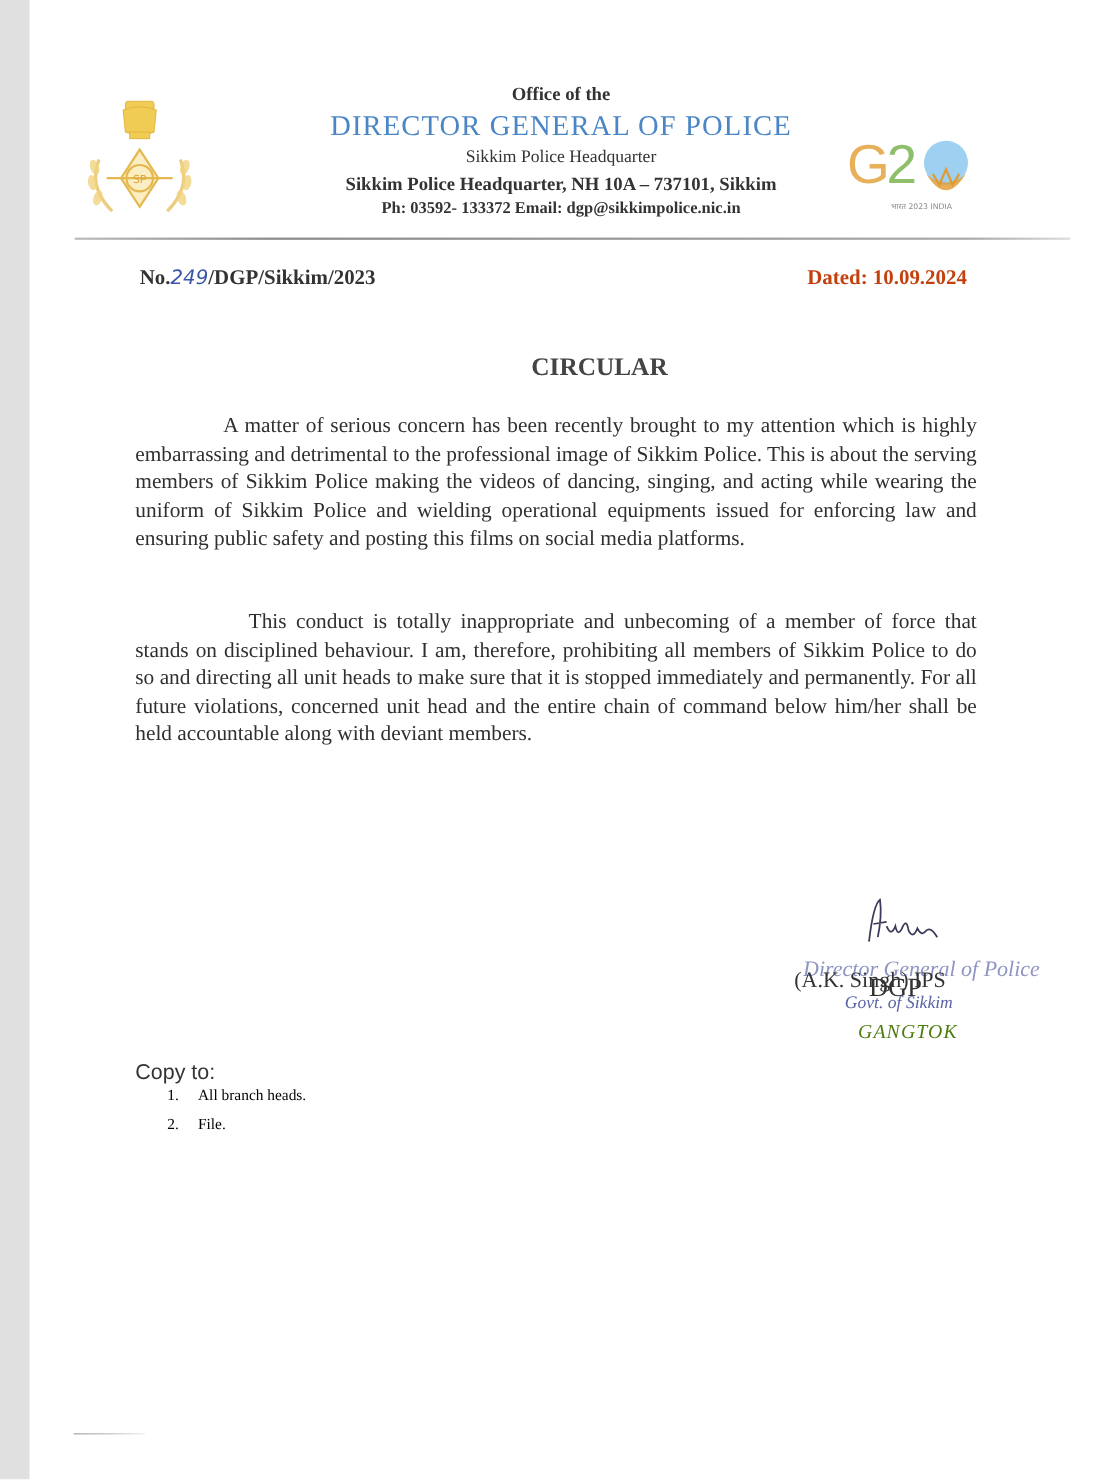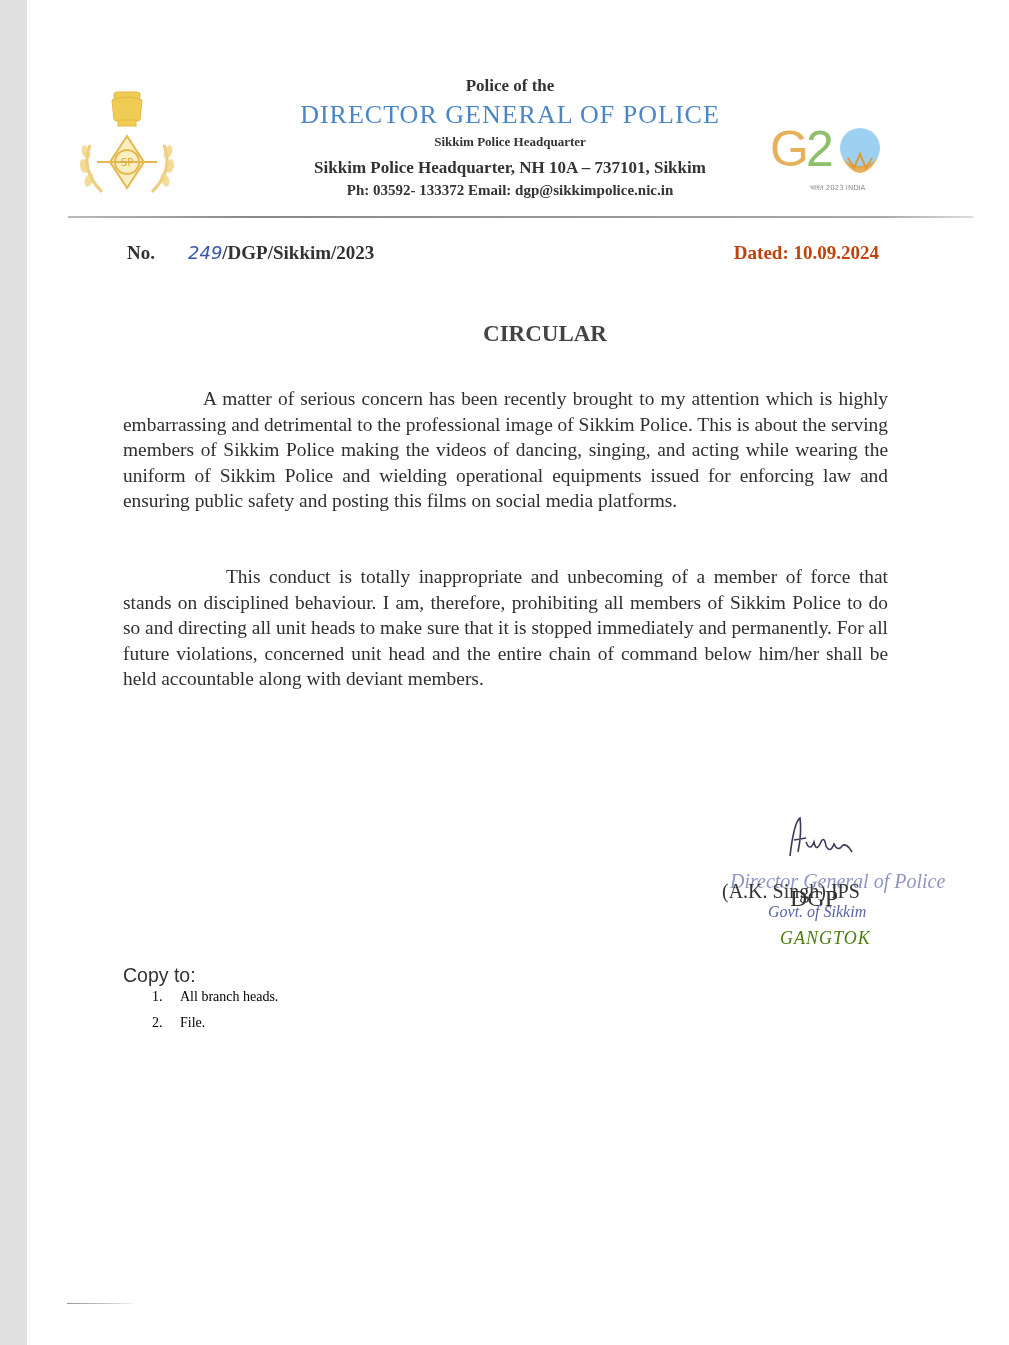--- a/index.html
+++ b/index.html
@@ -14,37 +14,37 @@
     background: #e0e0e0;
   }
   .page { position: absolute; left: 27px; top: 0; width: 982px; height: 1345px; background: #fff; }
 
   
   .emblem { position: absolute; left: 72px; top: 90px; width: 110px; height: 115px; }
   .g20 { position: absolute; left: 770px; top: 118px; width: 125px; height: 80px; }
   .lh { position: absolute; left: 230px; width: 560px; text-align: center; white-space: nowrap; }
   .lh-office { top: 76px; font-size: 17px; font-weight: bold; color: #333; }
   .lh-dgp { top: 100px; font-size: 26px; color: #4a86c5; letter-spacing: 1px; }
-  .lh-hq { top: 134px; font-size: 13px; font-weight: bold; color: #333; }
+  .lh-hq { top: 134px; font-size: 16px; font-weight: normal; color: #333; }
   .lh-addr { top: 158px; font-size: 17px; font-weight: bold; color: #333; text-align: center; }
   .lh-contact { top: 182px; font-size: 15px; font-weight: bold; color: #333; }
   .rule {
     position: absolute; left: 68px; top: 216px; width: 905px; height: 2px;
     background: linear-gradient(90deg, #bbb, #888 20%, #999 60%, #aaa 90%, #ddd);
   }
 
   .ref { position: absolute; left: 127px; top: 242px; font-size: 19px; font-weight: bold; color: #333; }
-  .ref .hand { color: #3a56a8; font-family: "DejaVu Sans", sans-serif; font-weight: normal; font-style: italic; font-size: 18px; margin-left: 33px; }
+  .ref .hand { color: #3a56a8; font-family: "DejaVu Sans", sans-serif; font-weight: normal; font-style: italic; font-size: 18px; }
   .dated { position: absolute; right: 130px; top: 242px; font-size: 19px; font-weight: bold; color: #c2410c; }
 
   .title { position: absolute; left: 0; width: 1090px; top: 321px; text-align: center; font-size: 23px; font-weight: bold; color: #444; }
 
   .para {
     position: absolute; left: 123px; width: 765px;
-    font-size: 19.4px; line-height: 25.6px; text-align: justify; color: #2f2f2f; margin-top: 11px;
+    font-size: 19.4px; line-height: 25.6px; text-align: justify; color: #2f2f2f;
   }
   .p1 { top: 375px; text-indent: 80px; }
   .p2 { top: 553px; text-indent: 103px; }
 
   .signature { position: absolute; left: 786px; top: 812px; width: 80px; height: 50px; }
   .sig-name { position: absolute; left: 722px; top: 880px; font-size: 20px; color: #333; }
   .sig-title { position: absolute; left: 790px; top: 885px; font-size: 24px; color: #333; }
   .stamp-line { position: absolute; font-style: italic; color: #7b83b8; font-family: "Liberation Serif", serif; }
   .stamp-1 { left: 730px; top: 870px; font-size: 20px; opacity: 0.85; }
   .stamp-2 { left: 768px; top: 903px; font-size: 16px; color: #5a63a8; }
@@ -92,21 +92,21 @@
 
 <svg class="g20" viewBox="0 0 125 80">
   <text x="0" y="48" font-size="50" font-family="Liberation Sans, sans-serif" fill="#e6b15a">G</text>
   <text x="36" y="48" font-size="50" font-family="Liberation Sans, sans-serif" fill="#8fbf6a">2</text>
   <circle cx="90" cy="30" r="20" fill="#8cc8ef" opacity="0.85"></circle>
   <path d="M72 40 Q90 70 108 40 Q100 48 90 48 Q80 48 72 40 Z" fill="#e0a03a" opacity="0.85"></path>
   <path d="M78 40 L84 50 L90 36 L96 50 L102 40" stroke="#e09a30" stroke-width="2" fill="none"></path>
   <text x="40" y="72" font-size="7" fill="#8a8a8a" font-family="DejaVu Sans, sans-serif">भारत 2023 INDIA</text>
 </svg>
 
-<div class="lh lh-office">Police of the</div>
+<div class="lh lh-office">Office of the</div>
 <div class="lh lh-dgp">DIRECTOR GENERAL OF POLICE</div>
 <div class="lh lh-hq">Sikkim Police Headquarter</div>
 <div class="lh lh-addr">Sikkim Police Headquarter, NH 10A – 737101, Sikkim</div>
 <div class="lh lh-contact">Ph: 03592- 133372 Email: dgp@sikkimpolice.nic.in</div>
 <div class="rule"></div>
 
 <div class="ref"><span>No.</span><span class="hand">249</span><span>/DGP/Sikkim/2023</span></div>
 <div class="dated">Dated: 10.09.2024</div>
 
 <div class="title">CIRCULAR</div>

